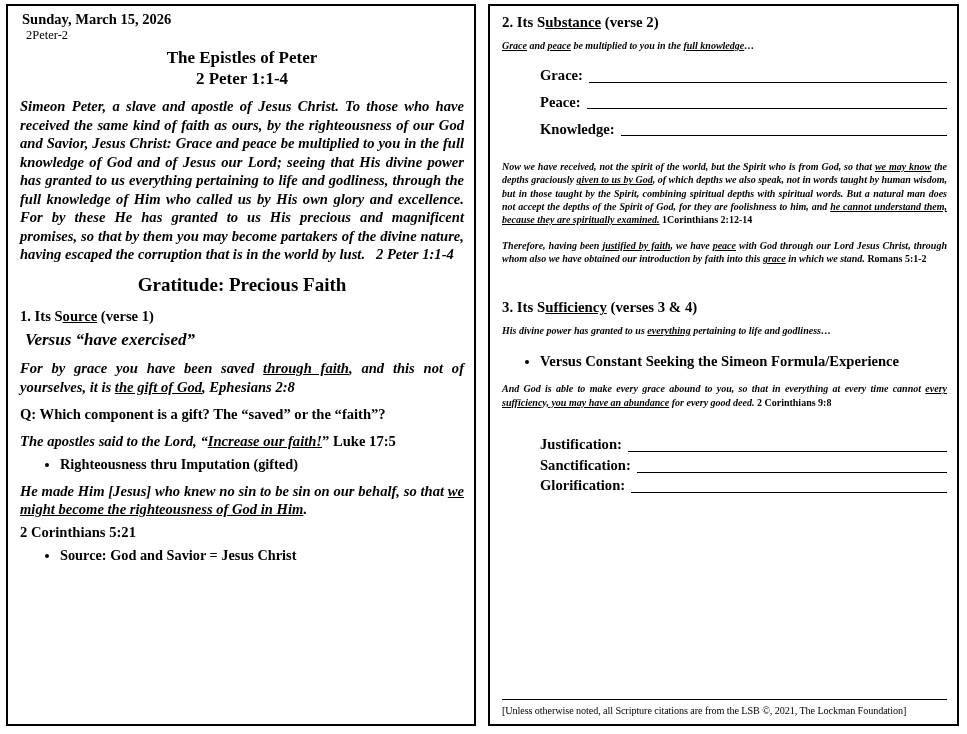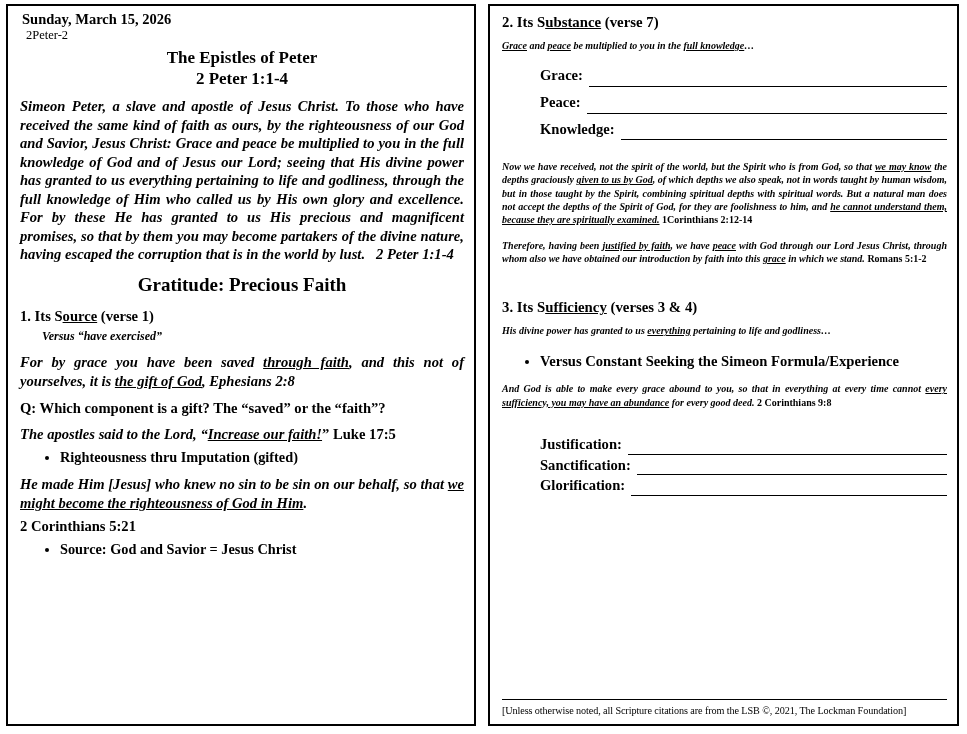--- a/index.html
+++ b/index.html
@@ -98,22 +98,22 @@
     font-size: 14.3px;
     line-height: 1.3;
     margin-bottom: 1px;
   }
   ul.bullets li.italicized {
     font-style: italic;
   }
   .sub-line {
     font-weight: bold;
     font-style: italic;
-    font-size: 12px;
-    margin-left: 22px;
+    font-size: 17px;
+    margin-left: 5px;
     line-height: 1.3;
   }
   .body-italic {
     font-style: italic;
     font-weight: bold;
     font-size: 14.6px;
     line-height: 1.3;
     text-align: justify;
     margin: 8px 0 4px 0;
   }
@@ -144,21 +144,21 @@
     margin: 6px 0 10px 0;
     padding-left: 38px;
     list-style: disc;
   }
   ul.fill li {
     font-weight: bold;
     font-size: 14.6px;
     line-height: 1.55;
     margin-bottom: 4px;
     display: flex;
-    align-items: flex-end;
+    align-items: center;
   }
   ul.fill li .lbl {
     white-space: nowrap;
     margin-right: 6px;
   }
   ul.fill li .rule {
     flex: 1 1 auto;
     border-bottom: 1.6px solid #000;
     height: 0.9em;
   }
@@ -237,21 +237,21 @@
 
     <ul class="bullets">
       <li>Source: God and Savior = Jesus Christ</li>
     </ul>
 
   </div>
 
   <div class="panel panel-right">
 
     <div class="r-point">
-      <span>2. Its S</span><span class="u">ubstance</span><span> (verse 7)</span>
+      <span>2. Its S</span><span class="u">ubstance</span><span> (verse 2)</span>
     </div>
 
     <p class="r-italic" style="margin-top:0;">
       <span class="u">Grace</span><span> and </span><span class="u">peace</span><span> be multiplied to you in the </span><span class="u">full knowledge</span><span>…</span>
     </p>
 
     <ul class="fill">
       <li>
           <span class="lbl">Grace:</span>
           <span class="rule"></span>

